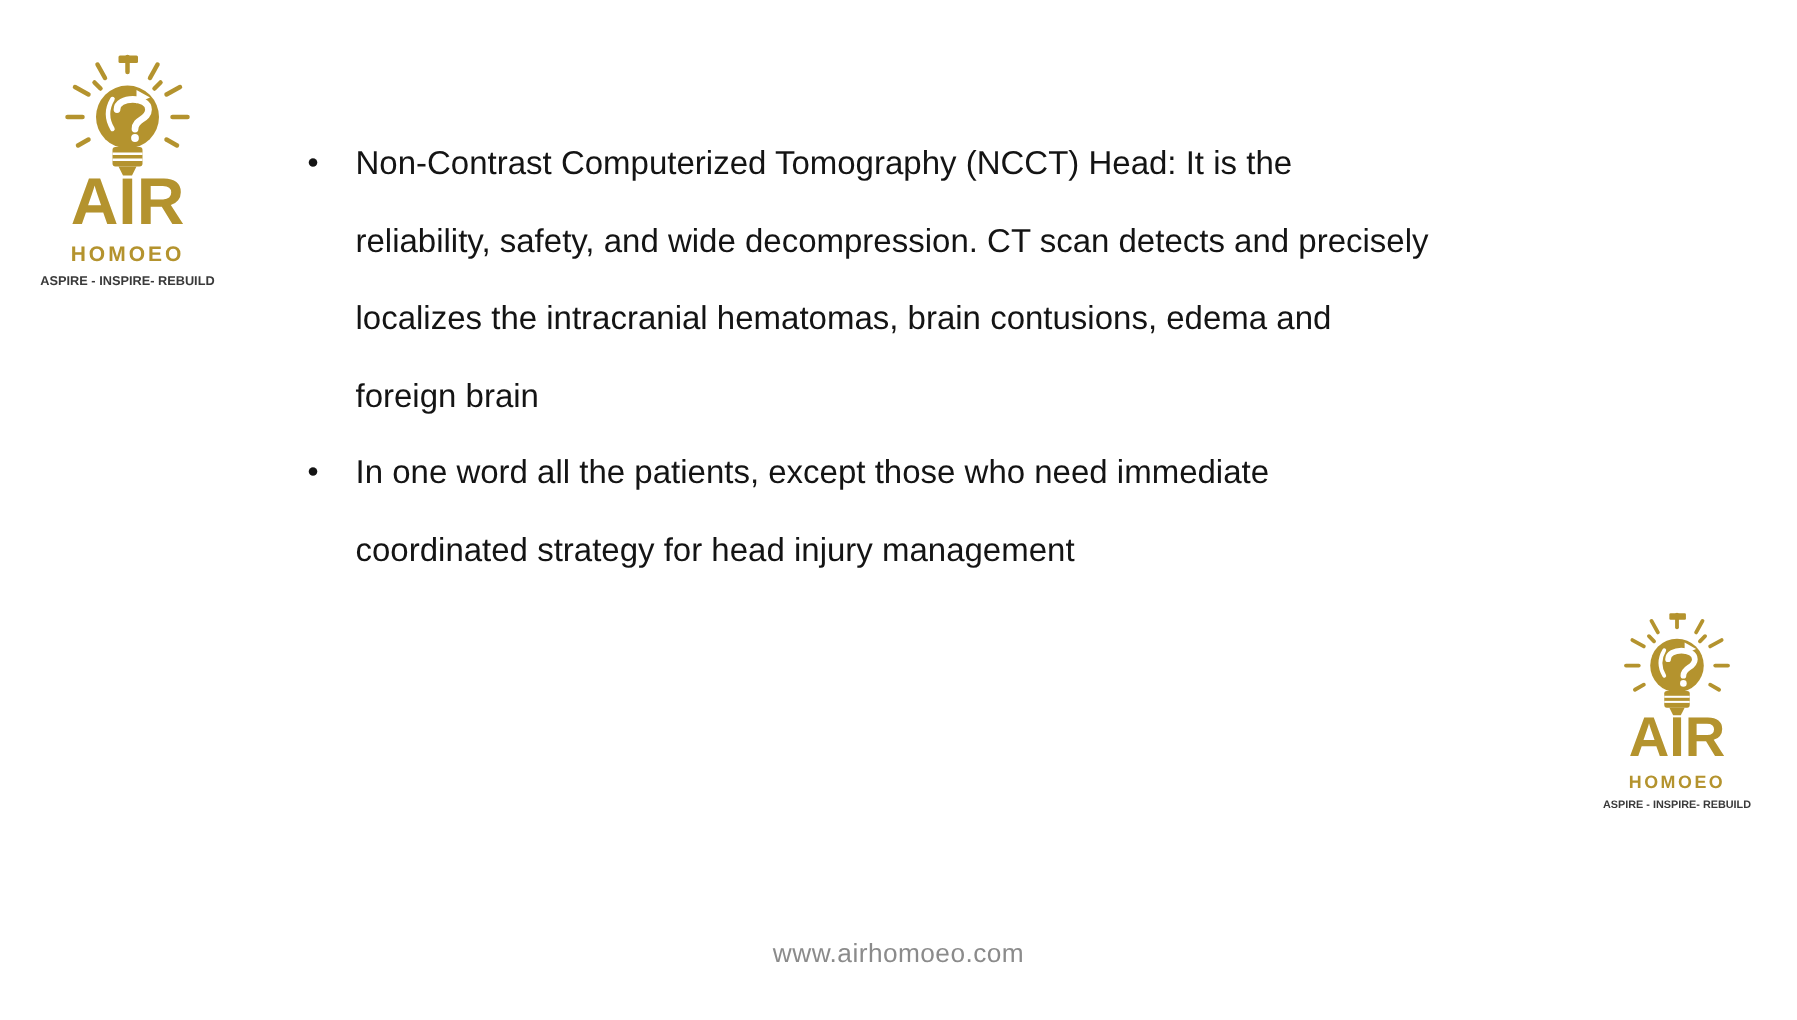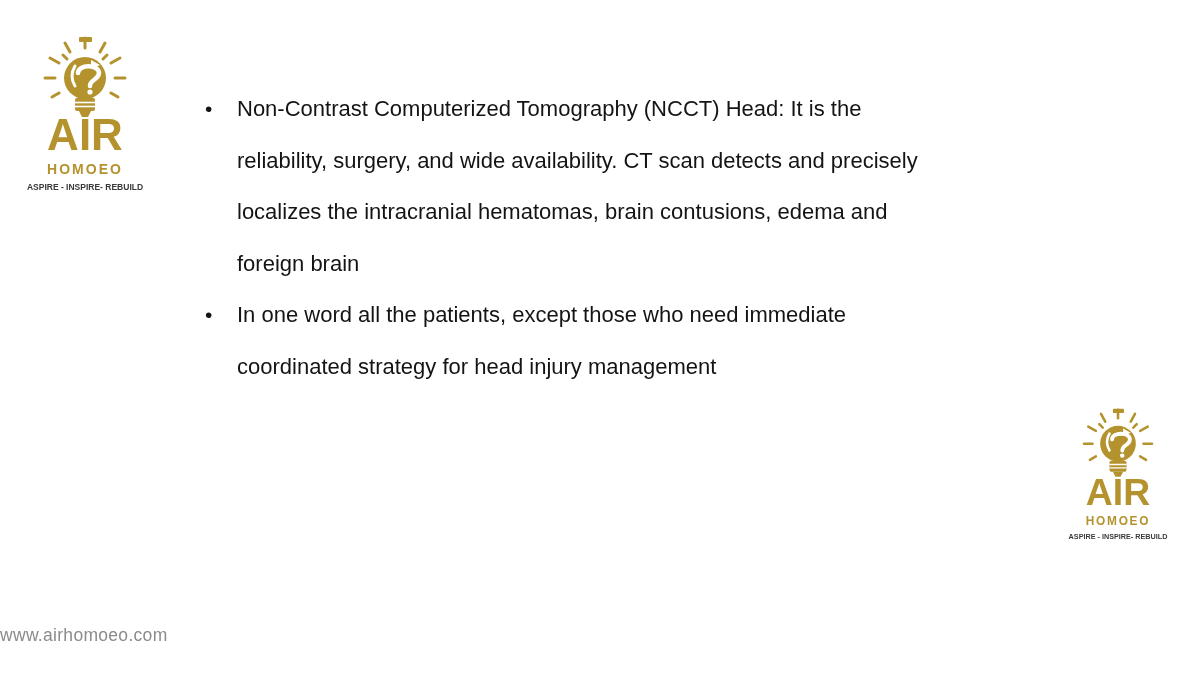--- a/index.html
+++ b/index.html
@@ -50,21 +50,21 @@
     position:absolute;left:237px;top:55px;width:930px;
     color:var(--text);
     font-size:22px;line-height:51.6px;
   }
   .bullet{position:relative;}
   .bullet-marker{position:absolute;left:-32px;top:0;font-size:21px;}
   .line{white-space:nowrap;}
   
   .footer{
     position:absolute;left:0;right:0;top:597px;
-    text-align:left;
+    text-align:center;
     color:var(--gray);font-size:17.5px;letter-spacing:.3px;
   }
 </style>
 </head>
 <body>
 
 <div class="slide">
 
   <div class="logo logo-left">
     <svg width="120" height="84" viewBox="0 0 120 84" aria-hidden="true">
@@ -94,21 +94,21 @@
     <div class="logo-air">AIR</div>
     <div class="i-macron"></div>
     <div class="logo-homoeo">HOMOEO</div>
     <div class="logo-tagline">ASPIRE - INSPIRE- REBUILD</div>
   </div>
 
   <div class="content">
     <div class="bullet">
       <span class="bullet-marker">•</span>
       <div class="line">Non-Contrast Computerized Tomography (NCCT) Head: It is the</div>
-      <div class="line">reliability, surgery, and wide availability. CT scan detects and precisely</div>
+      <div class="line">reliability, safety, and wide decompression. CT scan detects and precisely</div>
       <div class="line">localizes the intracranial hematomas, brain contusions, edema and</div>
       <div class="line">foreign brain</div>
     </div>
     <div class="bullet">
       <span class="bullet-marker">•</span>
       <div class="line">In one word all the patients, except those who need immediate</div>
       <div class="line">coordinated strategy for head injury management</div>
     </div>
   </div>
 

